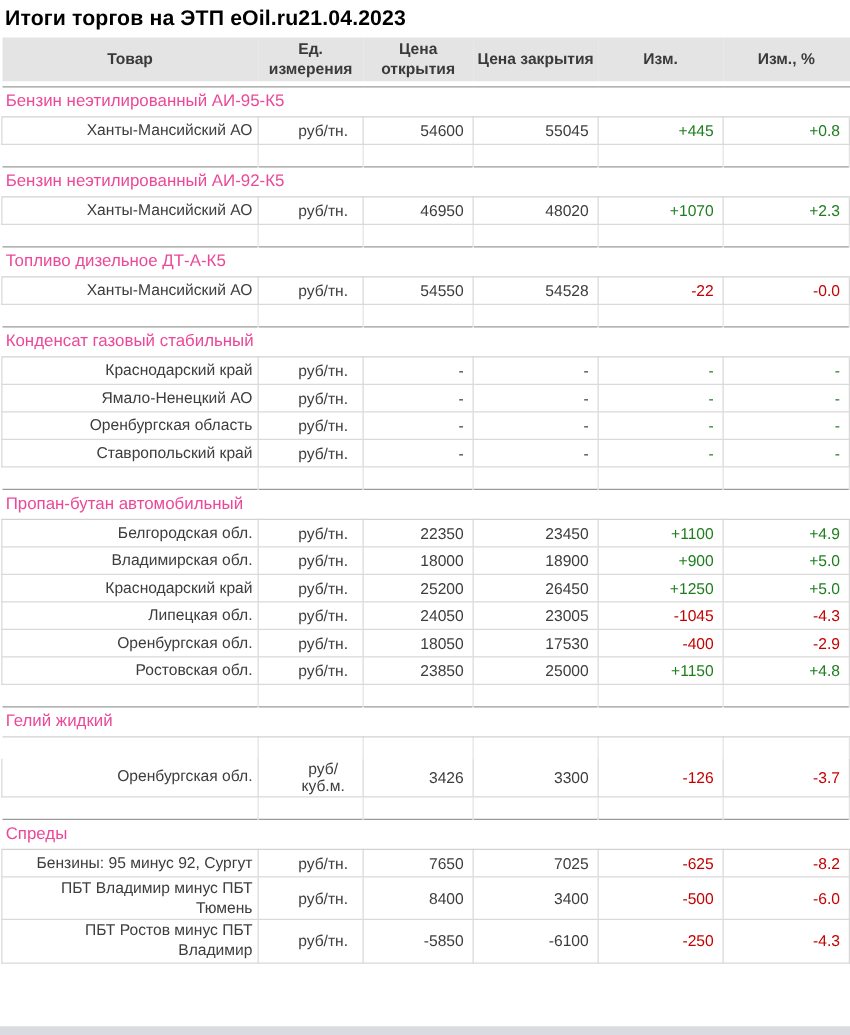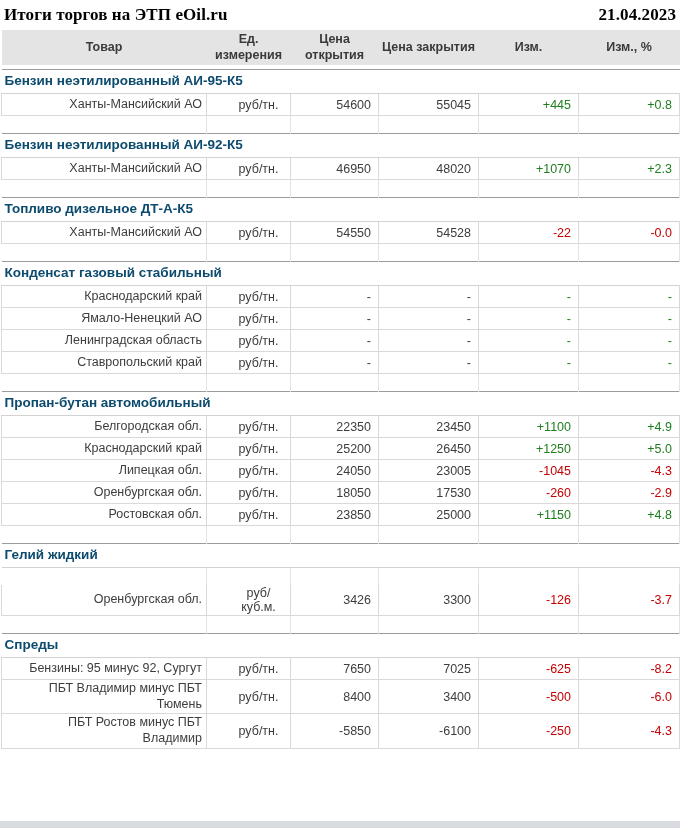--- a/index.html
+++ b/index.html
@@ -13,22 +13,22 @@
     --pos:#1e7e1e;
     --neg:#c40000;
     --header-bg:#e4e4e4;
     --grid:#d9d9d9;
     --grid-light:#e3e3e3;
     --section-top:#9b9b9b;
     --section-bottom:#d2d2d2;
     --text:#3d3d3d;
   }
   .titlebar {
-    display:flex; justify-content:space-between; align-items:flex-end;
-    padding:5px 4px 5px 4px; height:20px;font-family:Liberation Serif, serif;
+    display:flex; align-items:flex-end;
+    padding:5px 4px 5px 4px; height:20px;
   }
   .page-title, .report-date {
     font-size:17px; font-weight:bold; color:#000; line-height:1.1;
     letter-spacing:0.1px;
   }
   table#report-table {
     border-collapse:collapse; table-layout:fixed;
     width:678px; margin-left:1px;
   }
   col.c-product { width:205px; }
@@ -42,21 +42,21 @@
     background:var(--header-bg);
     font-size:12.5px; font-weight:bold; color:#3a3a3a;
     height:33px; text-align:center; vertical-align:middle;
     line-height:1.25; padding:1px 2px; font-family:"Liberation Sans",sans-serif;
   }
   tr.gap-top td { height:4px; border:none; padding:0; }
 
   tr.section-row td {
     border-top:1px solid var(--section-top);
     border-bottom:1px solid var(--section-bottom);
-    font-size:13.5px; font-weight:bold; color:#0c4a6e;
+    font-size:13.5px; font-weight:normal; color:#ec4899;
     padding:2px 2px 5px 3px; height:16px; white-space:nowrap; overflow:hidden;
   }
   tr.data-row td {
     border:1px solid var(--grid);
     border-top:none;
     font-size:12.5px; color:var(--text);
     padding:1px 4px; height:19px; vertical-align:middle;
     overflow:hidden;
   }
   tr.data-row td.product { text-align:right; padding-left:4px; line-height:1.25; }
@@ -175,21 +175,21 @@
       </tr>
       <tr class="data-row">
         <td class="product">Ямало-Ненецкий АО</td>
         <td class="unit">руб/тн.</td>
         <td class="num">-</td>
         <td class="num">-</td>
         <td class="num chg positive">-</td>
         <td class="num chg positive">-</td>
       </tr>
       <tr class="data-row">
-        <td class="product">Ленинградская область</td>
+        <td class="product">Оренбургская область</td>
         <td class="unit">руб/тн.</td>
         <td class="num">-</td>
         <td class="num">-</td>
         <td class="num chg positive">-</td>
         <td class="num chg positive">-</td>
       </tr>
       <tr class="data-row">
         <td class="product">Ставропольский край</td>
         <td class="unit">руб/тн.</td>
         <td class="num">-</td>
@@ -210,41 +210,49 @@
       </tr>
       <tr class="data-row">
         <td class="product">Белгородская обл.</td>
         <td class="unit">руб/тн.</td>
         <td class="num">22350</td>
         <td class="num">23450</td>
         <td class="num chg positive">+1100</td>
         <td class="num chg positive">+4.9</td>
       </tr>
       <tr class="data-row">
+        <td class="product">Владимирская обл.</td>
+        <td class="unit">руб/тн.</td>
+        <td class="num">18000</td>
+        <td class="num">18900</td>
+        <td class="num chg positive">+900</td>
+        <td class="num chg positive">+5.0</td>
+      </tr>
+      <tr class="data-row">
         <td class="product">Краснодарский край</td>
         <td class="unit">руб/тн.</td>
         <td class="num">25200</td>
         <td class="num">26450</td>
         <td class="num chg positive">+1250</td>
         <td class="num chg positive">+5.0</td>
       </tr>
       <tr class="data-row">
         <td class="product">Липецкая обл.</td>
         <td class="unit">руб/тн.</td>
         <td class="num">24050</td>
         <td class="num">23005</td>
         <td class="num chg negative">-1045</td>
         <td class="num chg negative">-4.3</td>
       </tr>
       <tr class="data-row">
         <td class="product">Оренбургская обл.</td>
         <td class="unit">руб/тн.</td>
         <td class="num">18050</td>
         <td class="num">17530</td>
-        <td class="num chg negative">-260</td>
+        <td class="num chg negative">-400</td>
         <td class="num chg negative">-2.9</td>
       </tr>
       <tr class="data-row">
         <td class="product">Ростовская обл.</td>
         <td class="unit">руб/тн.</td>
         <td class="num">23850</td>
         <td class="num">25000</td>
         <td class="num chg positive">+1150</td>
         <td class="num chg positive">+4.8</td>
       </tr>

